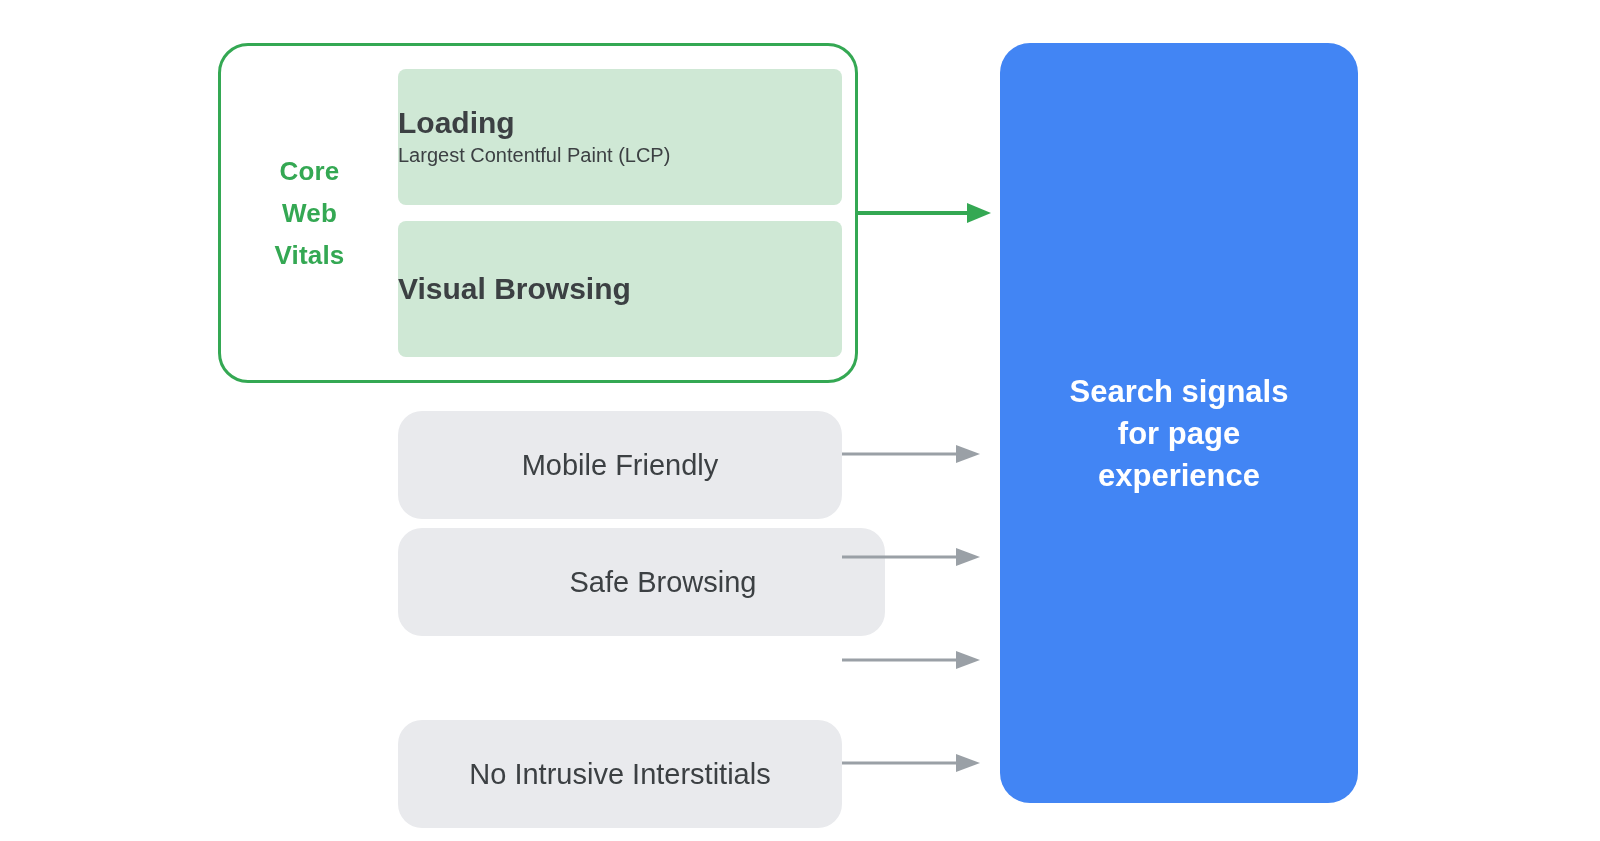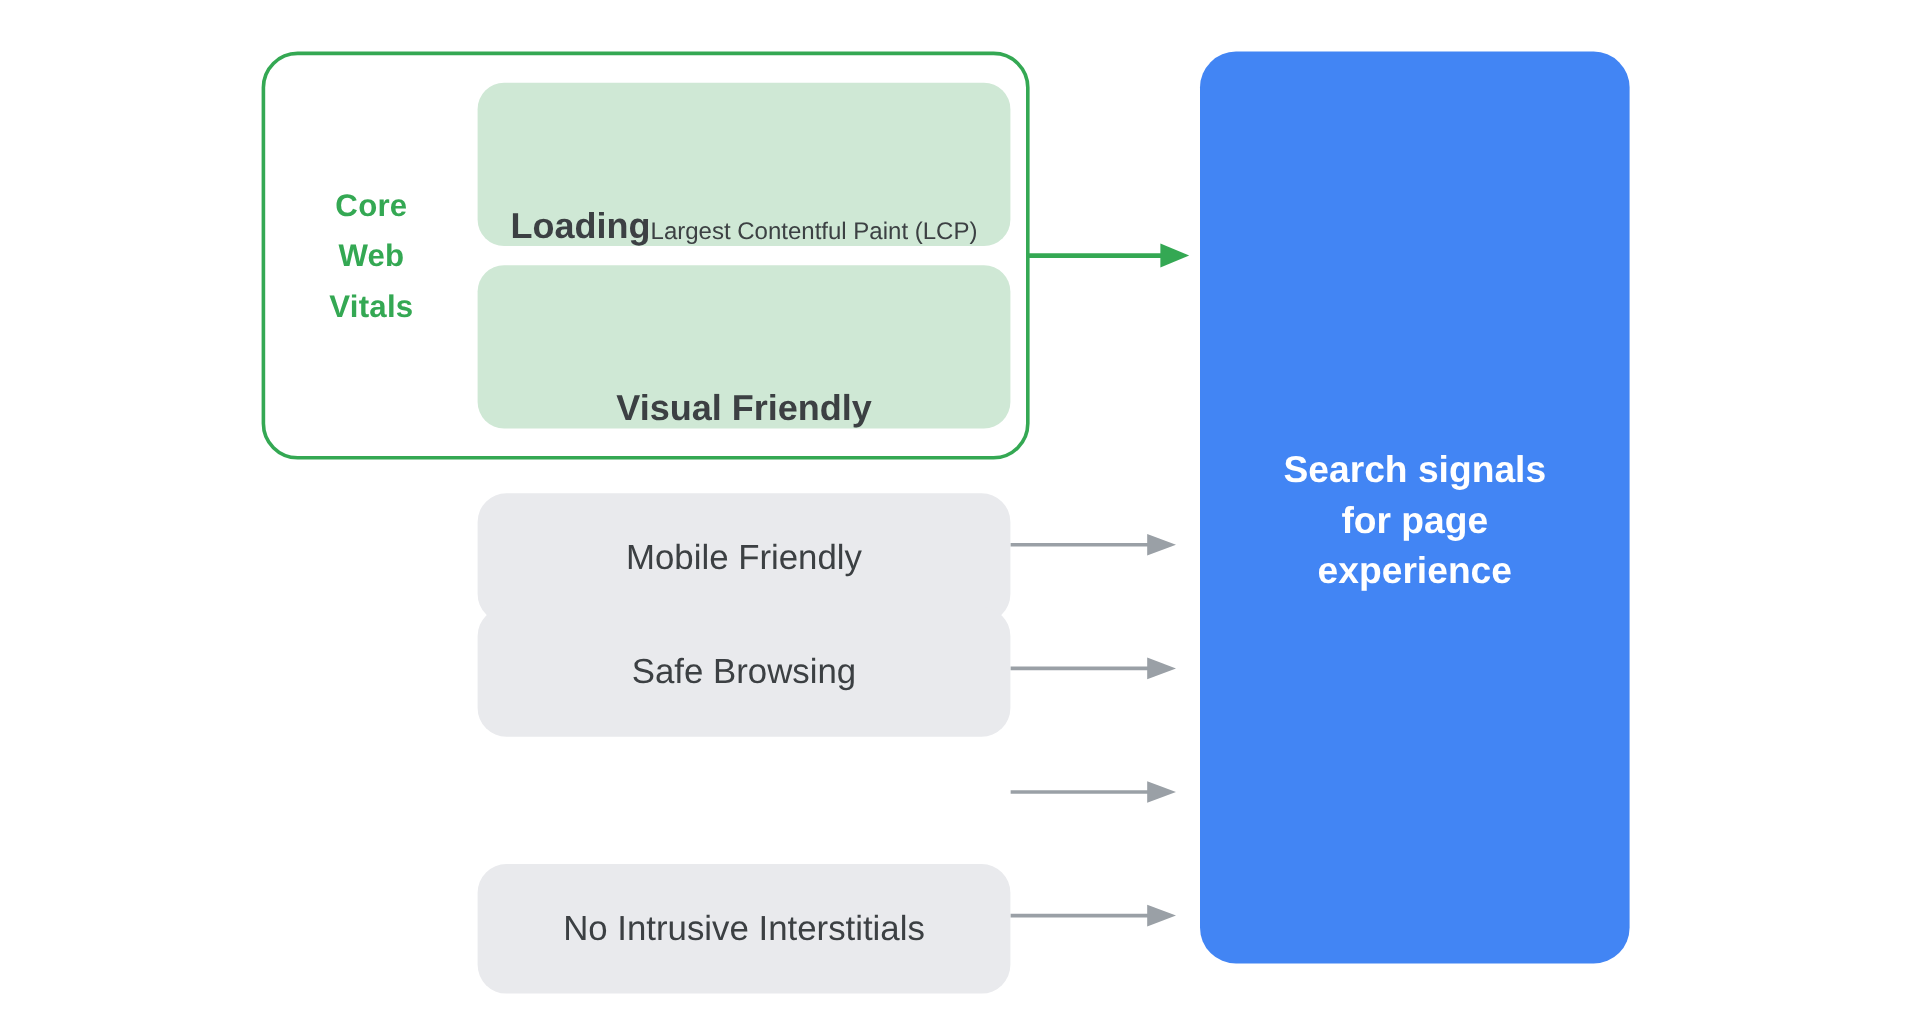--- a/index.html
+++ b/index.html
@@ -49,23 +49,24 @@
     flex: 1;
     padding: 23px 13px 23px 0;
     display: flex;
     flex-direction: column;
     gap: 16px;
     box-sizing: border-box;
   }
   .vital-box {
     flex: 1;
     background: #cfe8d5;
-    border-radius: 22px;
+    border-radius: 8px;
     display: flex;
-    align-items: flex-end;
+    flex-direction: column;
+    align-items: flex-start;
     justify-content: center;
   }
   .vital-title {
     font-size: 30px;
     font-weight: 700;
     color: #3c4043;
     line-height: 32px;
   }
   .vital-subtitle {
     font-size: 20px;
@@ -84,21 +85,21 @@
     background: #e9eaed;
     border-radius: 24px;
     display: flex;
     align-items: center;
     justify-content: center;
     font-size: 29px;
     font-weight: 400;
     color: #3c4043;
   }
   .signal-box.s0 { top: 411px; }
-  .signal-box.s1 { top: 506px; }
+  .signal-box.s1 { top: 528px; padding-left: 43px; }
   .signal-box.s2 { top: 617px; }
   .signal-box.s3 { top: 720px; }
 
   
   .output-box {
     position: absolute;
     left: 1000px;
     top: 43px;
     width: 358px;
     height: 760px;
@@ -140,21 +141,21 @@
     </div>
     <div class="cwv-boxes">
 
       <div class="vital-box">
         <div class="vital-title">Loading</div>
         <div class="vital-subtitle">Largest Contentful Paint (LCP)</div>
       </div>
 
 
       <div class="vital-box">
-        <div class="vital-title">Visual Friendly</div>
+        <div class="vital-title">Visual Browsing</div>
       </div>
 
     </div>
   </div>
 
   <div class="signal-box s0">Mobile Friendly</div>
   <div class="signal-box s1">Safe Browsing</div>
   <div class="signal-box s3">No Intrusive Interstitials</div>
 
   <div class="output-box">

